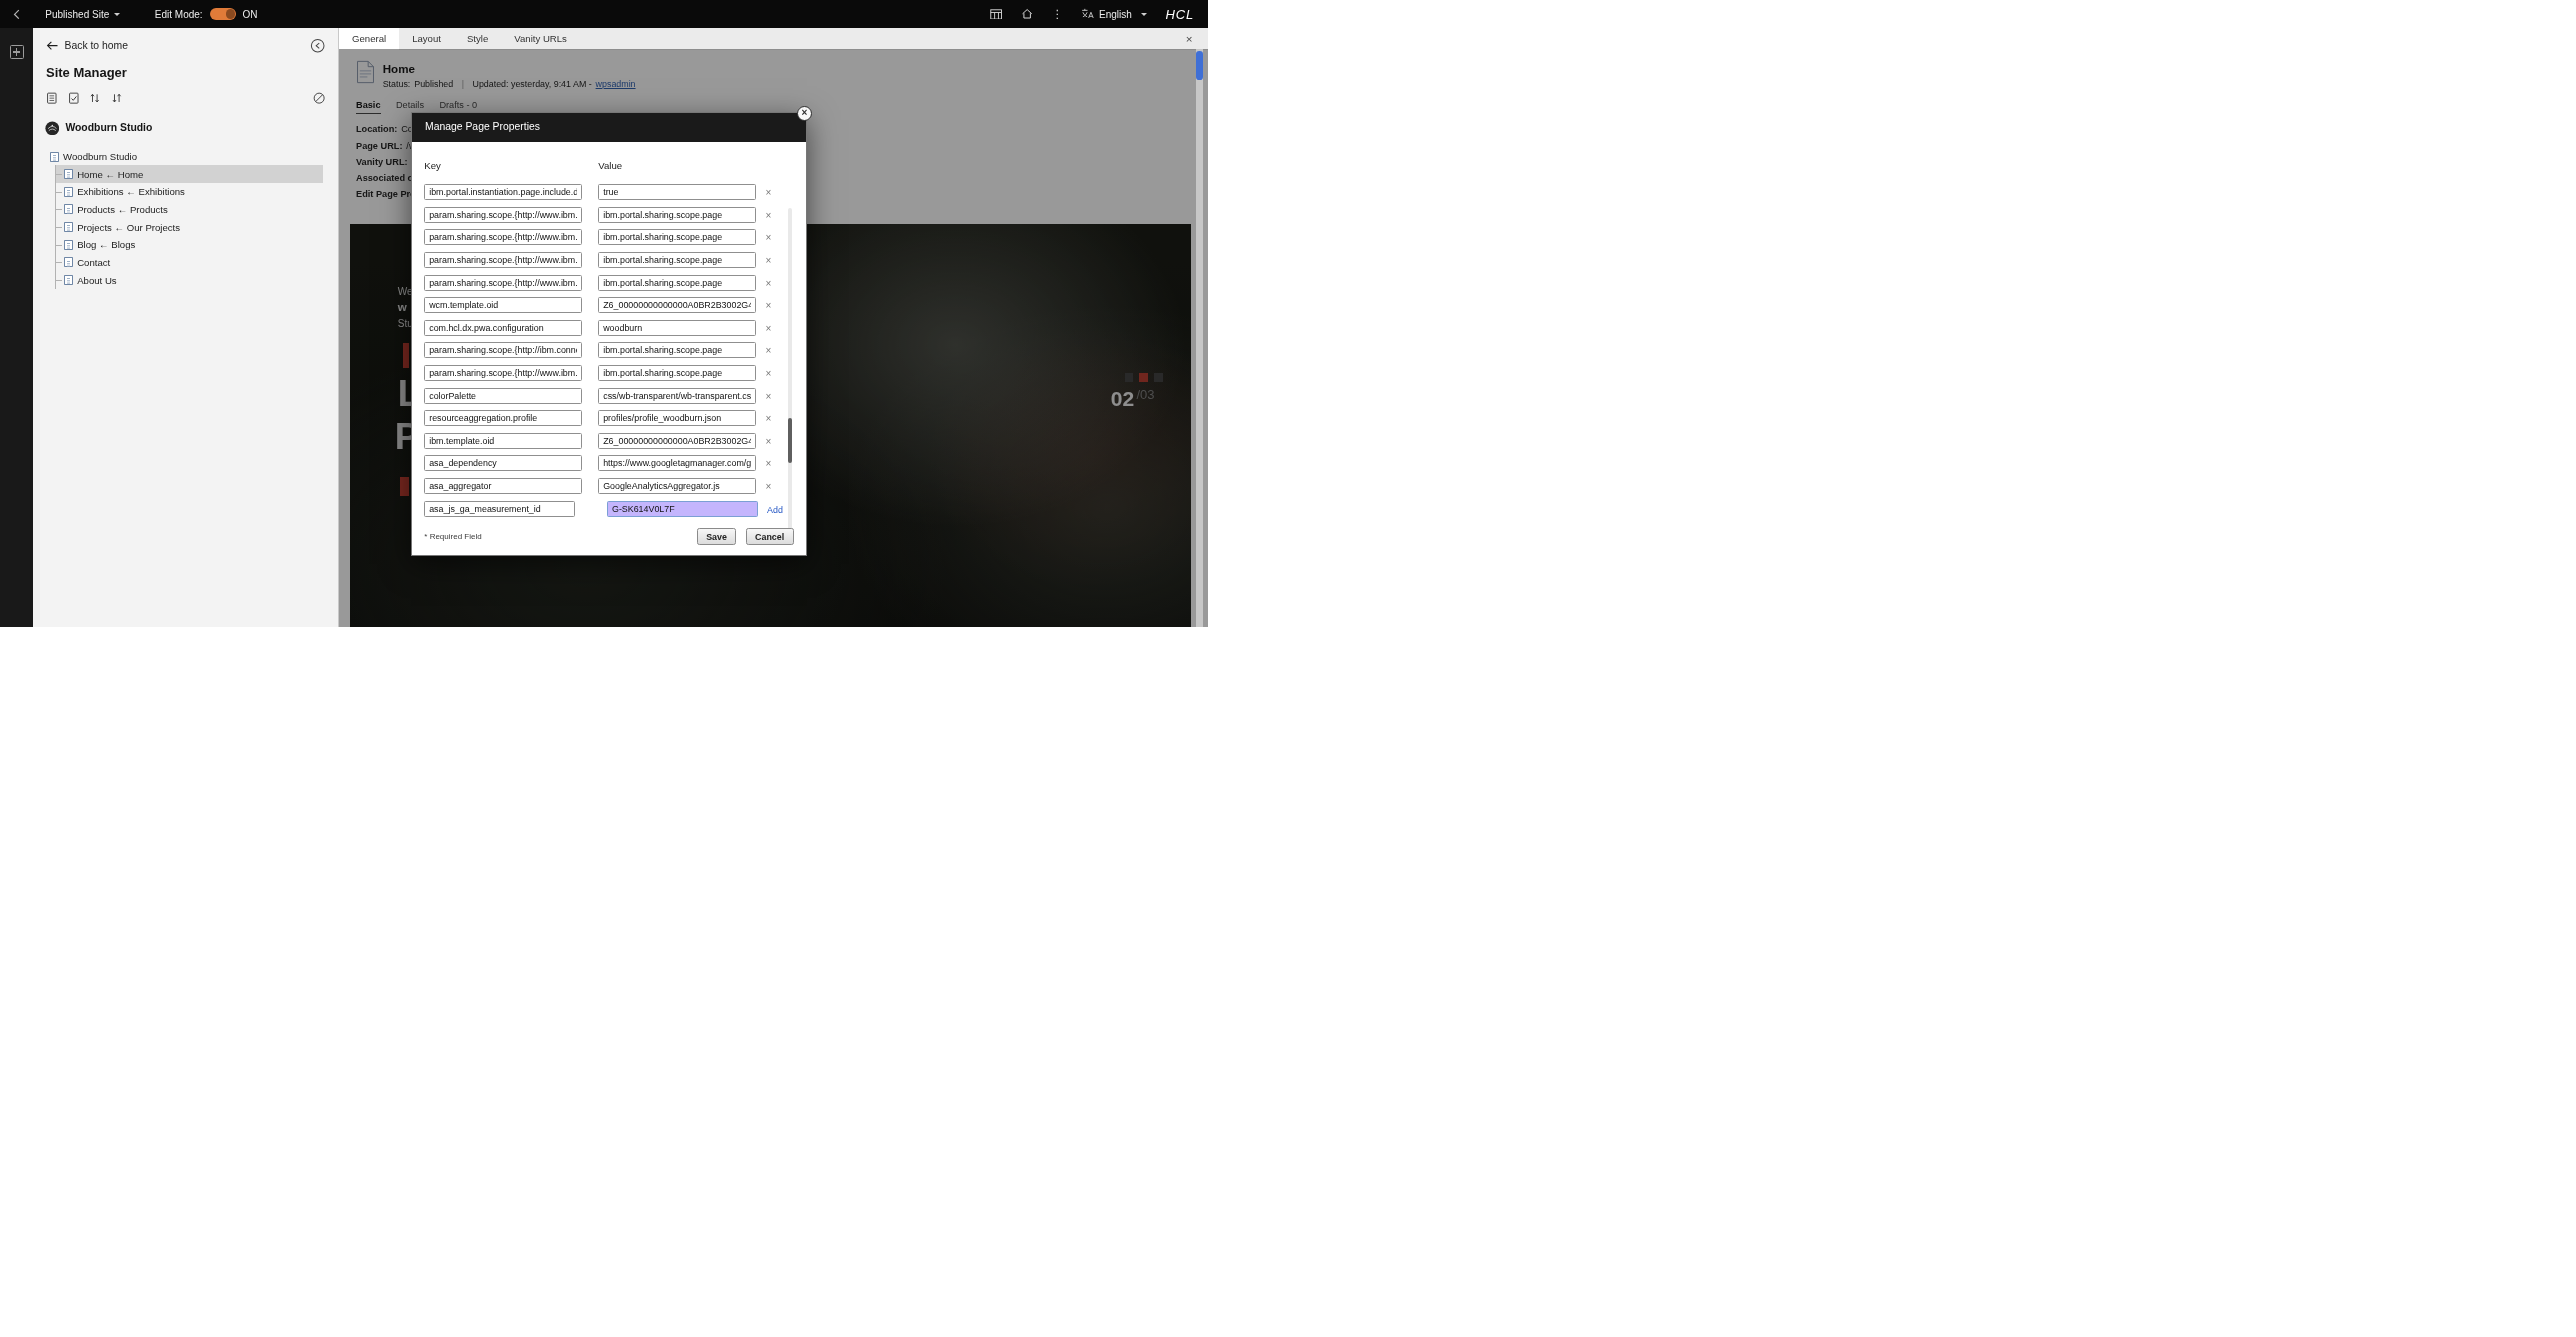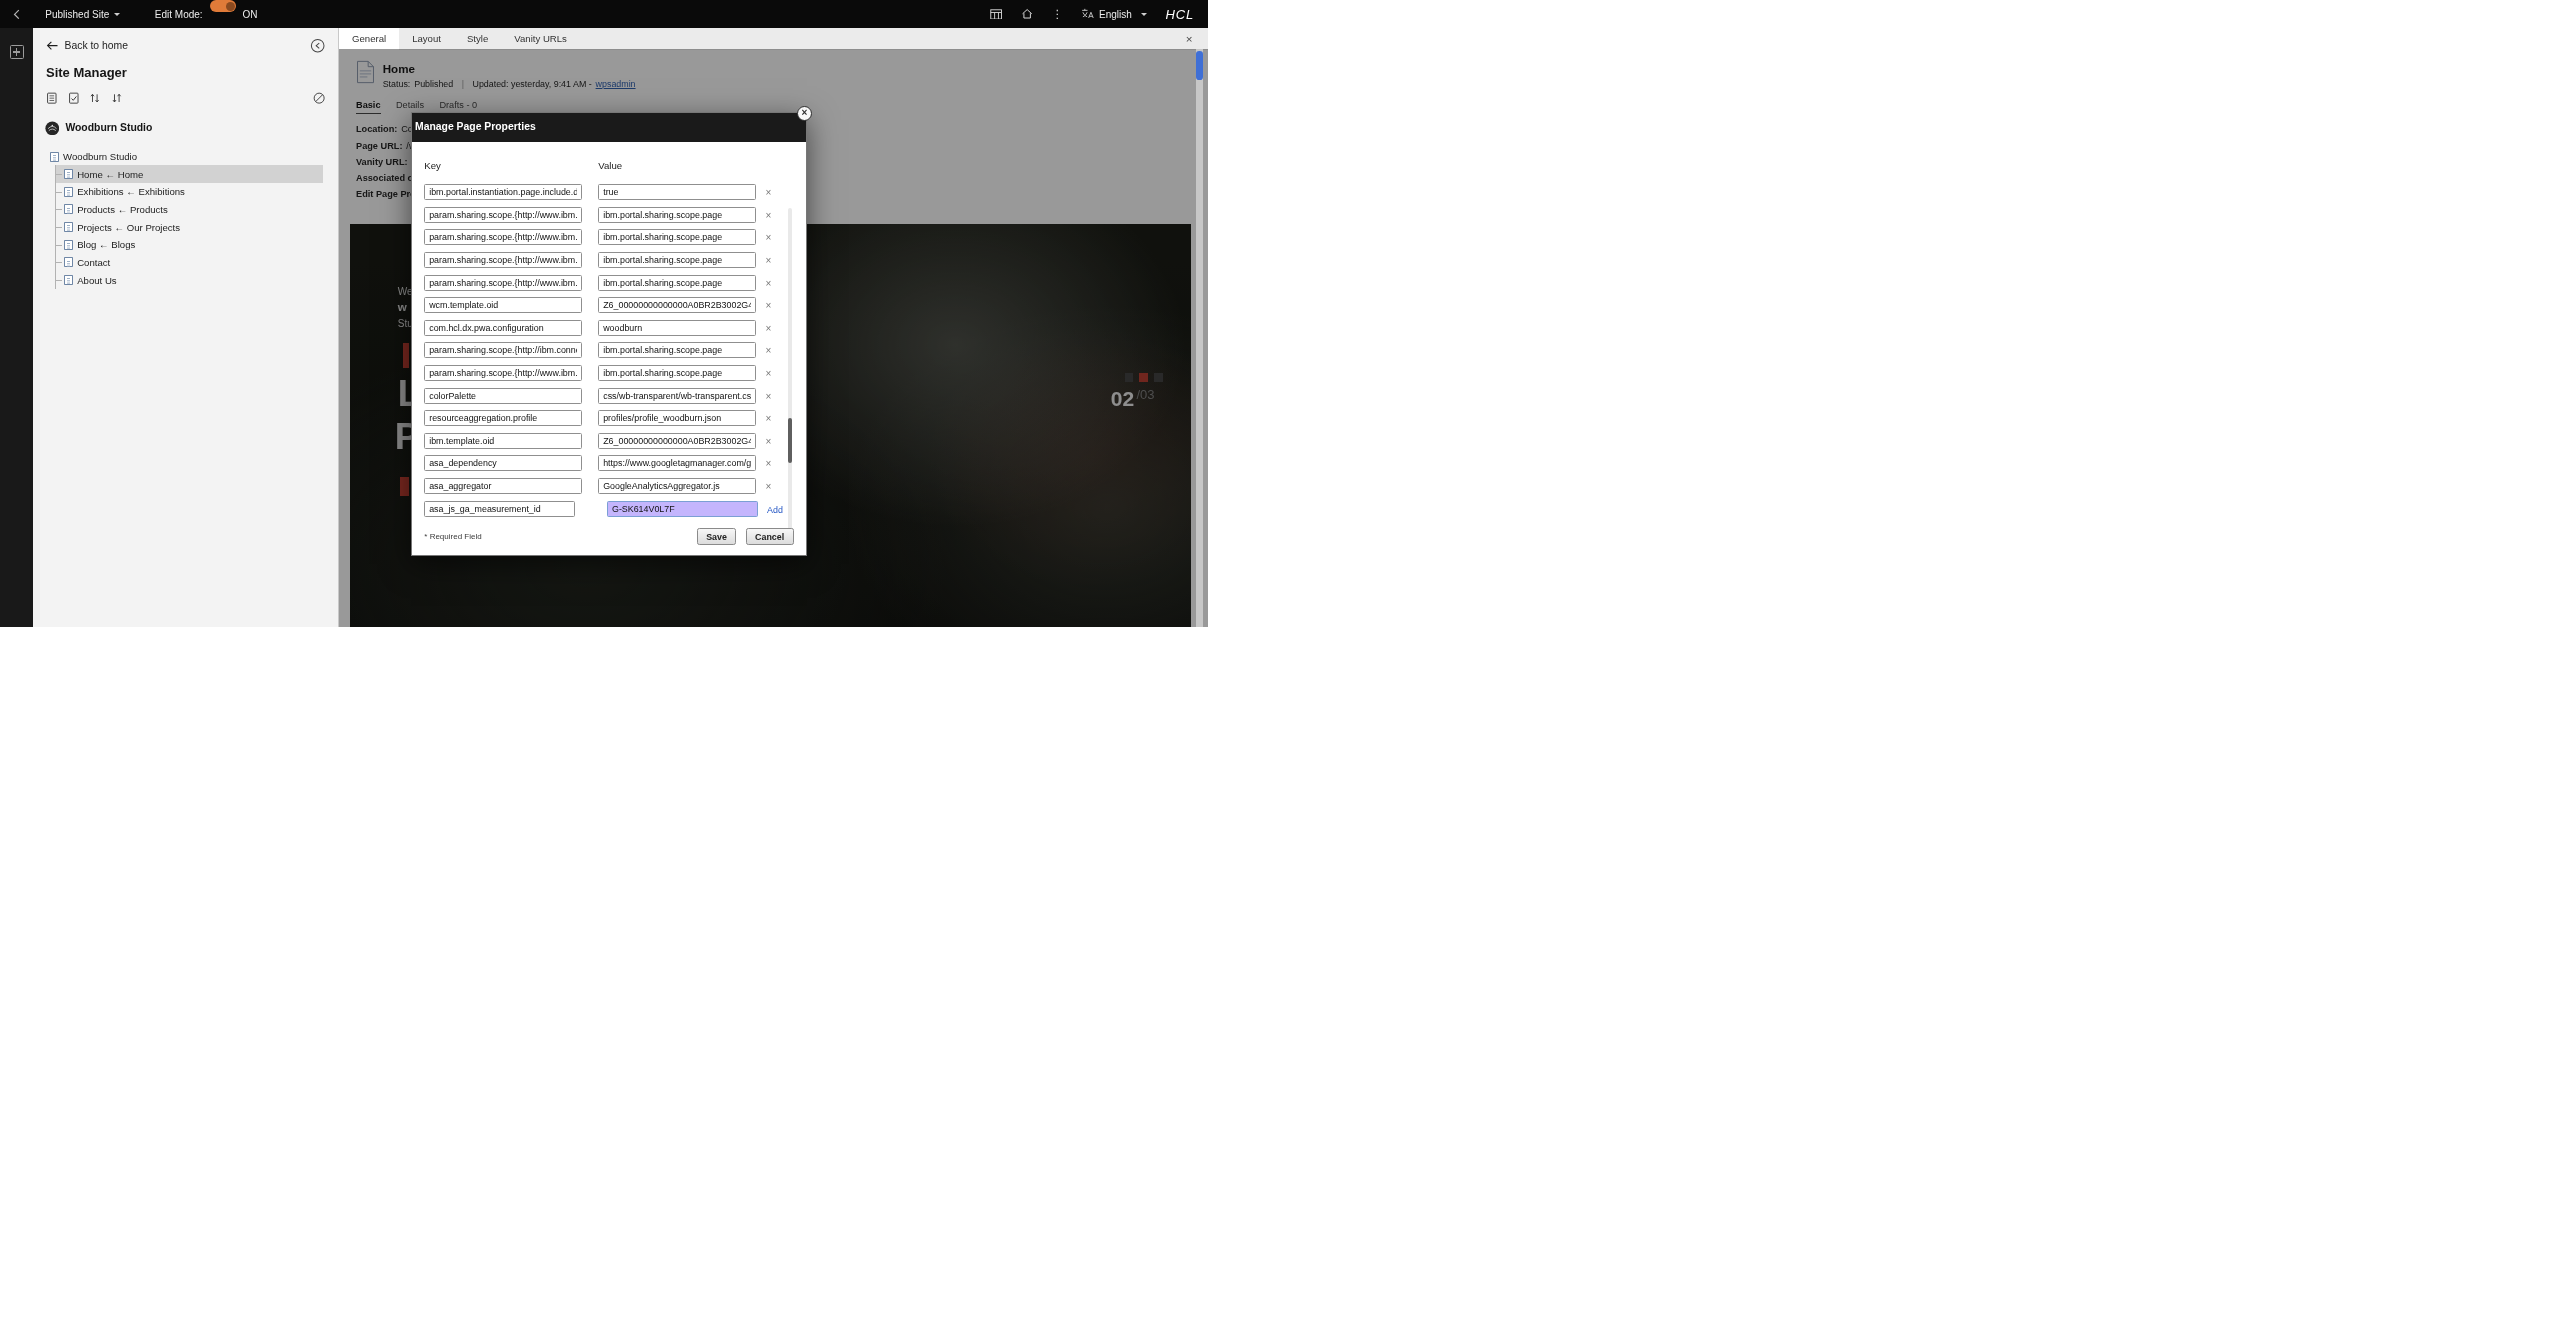--- a/index.html
+++ b/index.html
@@ -1,21 +1,21 @@
 <!DOCTYPE html>
 <html style="font-size:12.3px"><head>
 <meta charset="utf-8">
 <style>
   * { box-sizing: border-box; margin: 0; padding: 0; }
   html,body { width:1208px; height:627px; }
   body { font-family:"Liberation Sans", sans-serif; background:#fff; overflow:hidden; }
   #app { position:relative; width:1208px; height:627px; overflow:hidden; background:#fff; }
 
   
-  .topbar { position:absolute; top:0; left:0; right:0; height:28px; background:#0a0a0a; display:flex; color:#e9e9e9; z-index:20; }
+  .topbar { position:absolute; top:0; left:0; right:0; height:28px; background:#0a0a0a; display:flex; align-items:center; color:#e9e9e9; z-index:20; }
   .tb-back { width:33px; display:flex; justify-content:center; align-items:center; }
   .tb-item { font-size:10px; color:#ededed; display:flex; align-items:center; }
   .caret-down { width:0; height:0; border-left:3.1px solid transparent; border-right:3.1px solid transparent; border-top:3.1px solid #cfcfcf; margin-left:4.6px; }
   .pub-site { margin-left:12.3px; }
   .editmode-label { margin-left:35px; }
   .toggle { margin-left:7.7px; width:26px; height:12.3px; border-radius:6.2px; background:#e07b39; position:relative; }
   .toggle .knob { position:absolute; right:1.5px; top:1.5px; width:9.2px; height:9.2px; border-radius:50%; background:#8a4a20; }
   .toggle-state { margin-left:6.2px; }
   .tb-right { margin-left:auto; display:flex; align-items:center; gap:18.5px; margin-right:14px; }
   .tb-icon { display:flex; align-items:center; color:#d8d8d8; }
@@ -98,21 +98,21 @@
 
   
   .dim { position:absolute; top:49px; left:339px; right:0; bottom:0; background:rgba(12,12,12,0.42); z-index:5; }
 
   
   .v-scroll { position:absolute; right:4.6px; top:49px; bottom:0; width:7px; background:#c7c7c7; z-index:6; }
   .v-thumb { position:absolute; top:1.5px; left:0; width:7px; height:29px; background:#3f6fd6; border-radius:3.1px; }
 
   
   .modal { position:absolute; left:411px; top:112px; width:396px; height:444px; background:#fff; border:0.8px solid #777; box-shadow:0 7.7px 28px rgba(0,0,0,0.55); z-index:10; }
-  .modal-header { height:28.5px; background:#1a1a1a; color:#fff; font-size:10.4px; font-weight:700; line-height:28.5px; padding-left:3px; }
+  .modal-header { height:28.5px; background:#1a1a1a; color:#fff; font-size:10.4px; font-weight:400; line-height:28.5px; padding-left:13px; }
   .modal-close { position:absolute; top:-7px; right:-6.2px; width:15.4px; height:15.4px; border-radius:50%; background:#f7f7f7; border:1.5px solid #2d2d2d; color:#2d2d2d; font-size:10px; font-weight:700; text-align:center; line-height:11.6px; cursor:pointer; }
   .modal-body { position:absolute; top:28.5px; left:0; right:0; bottom:0; padding:0 12.3px; }
   .kv-headers { display:flex; margin-top:18.5px; font-size:9.6px; color:#222; }
   .kv-headers .kh { width:158px; }
   .kv-headers .vh { margin-left:16px; }
   #kv-rows { margin-top:10px; }
   .kv-row { display:flex; align-items:center; height:22.6px; }
   .kv-input { width:158px; height:16px; border:0.8px solid #8f8f8f; border-radius:1.5px; padding:0 3.9px; font-size:8.9px; color:#111; font-family:inherit; background:#fff; }
   .kv-input.val { margin-left:16px; }
   .kv-input.focused { background:#c4b5fd; border-color:#7b9fd4;margin-left:32px; }

